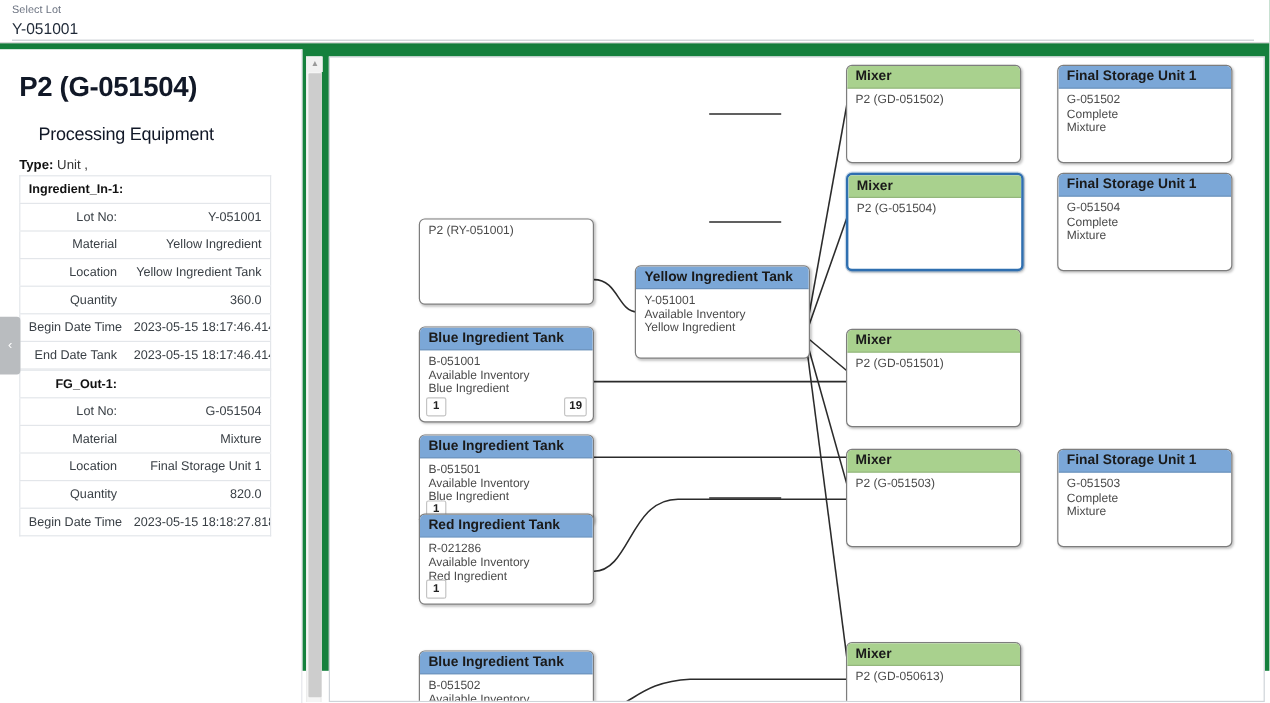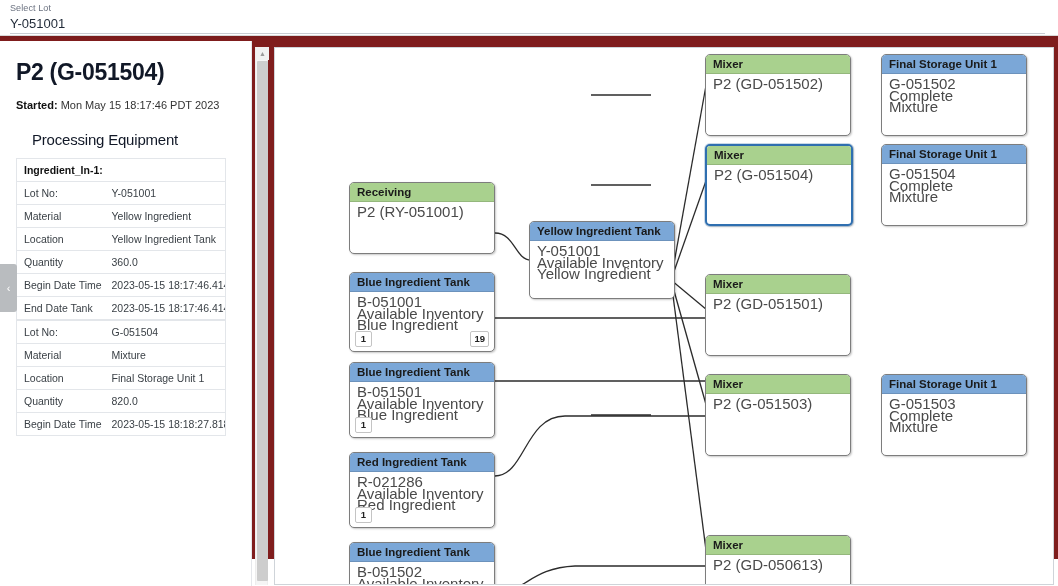--- a/index.html
+++ b/index.html
@@ -4,21 +4,21 @@
 <style>
   * { box-sizing: border-box; }
   html, body {
     margin: 0; padding: 0;
     width: 1058px; height: 586px;
     overflow: hidden;
     background: #ffffff;
     font-family: "Liberation Sans", sans-serif;
   }
 
-  #app { position: relative; width: 1058px; height: 559px; background:#7f1d1d; }
+  #app { position: relative; width: 1058px; height: 559px; background:#15803d; }
 
   
   .topbar {
     position:absolute; left:0; top:0; width:1058px; height:36px;
     background:#fff;
     border-bottom:1px solid #d9d9d9;
   }
   .lot-field {
     position:absolute; left:10px; top:3px; width:1035px; height:31px;
   }
@@ -59,21 +59,21 @@
   table.kv {
     width:210px; border-collapse:collapse;
     border:1px solid #e3e6ea;
     font-size:10.5px; color:#3a4046;
     table-layout:fixed;
   }
   table.kv td {
     border-bottom:1px solid #e3e6ea;
     padding:5px 7px;
     height:23px;
-    overflow:hidden; white-space:nowrap;
+    overflow:hidden; white-space:nowrap;text-align:right;
   }
   table.kv tr:last-child td { border-bottom:none; }
   table.kv td.k { width:88px; }
   table.kv td.hdr { font-weight:bold; color:#111; }
 
   
   .collapse-handle {
     position:absolute; left:0; top:264px; width:17px; height:48px;
     background:#b9bcbf; border-radius:0 3px 3px 0;
     color:#fff; font-size:11px;
@@ -119,21 +119,21 @@
   .node .nhead {
     height:19px; line-height:19px;
     padding:0 7px;
     font-size:11.5px; font-weight:bold; color:#1a1a1a;
     border-bottom:1px solid rgba(0,0,0,.12);
   }
   .node.green .nhead { background:#a9d18e; }
   .node.blue  .nhead { background:#7ba7d7; }
   .node .nbody {
     padding:4px 7px 0 7px;
-    font-size:15px; color:#4a4a4a; line-height:11.5px;
+    font-size:10px; color:#4a4a4a; line-height:11.5px;
   }
   .node .nbody div { white-space:nowrap; }
   .badges {
     position:absolute; left:5px; right:5px; bottom:4px;
     display:flex; justify-content:space-between; pointer-events:none;
   }
   .badge {
     min-width:17px; height:16px; line-height:14px;
     border:1px solid #c4c4c4; background:#fff;
     font-size:9.5px; font-weight:bold; color:#222;
@@ -153,27 +153,27 @@
       <div class="lot-value">Y-051001</div>
       <div class="lot-underline"></div>
     </div>
   </div>
   <div class="topbar-shadow"></div>
 
   <div class="left-panel">
     <div class="lp-inner">
       <h1 class="title">P2 (G-051504)</h1>
 
+
+      <h2 class="section">Processing Equipment</h2>
+
       <div class="meta-line">
-        <b>Started:</b>
-        <span>Mon May 15 18:17:46 PDT 2023</span>
+        <b>Type:</b>
+        <span>Unit ,</span>
       </div>
-
-      <h2 class="section">Processing Equipment</h2>
-
 
       <table class="kv">
         <tbody>
             <tr>
               <td class="k hdr">Ingredient_In-1:</td>
               <td></td>
             </tr>
             <tr>
               <td class="k">Lot No:</td>
               <td>Y-051001</td>
@@ -196,20 +196,24 @@
             </tr>
             <tr>
               <td class="k">End Date Tank</td>
               <td>2023-05-15 18:17:46.414</td>
             </tr>
           </tbody>
       </table>
 
       <table class="kv">
         <tbody>
+            <tr>
+              <td class="k hdr">FG_Out-1:</td>
+              <td></td>
+            </tr>
             <tr>
               <td class="k">Lot No:</td>
               <td>G-051504</td>
             </tr>
             <tr>
               <td class="k">Material</td>
               <td>Mixture</td>
             </tr>
             <tr>
               <td class="k">Location</td>
@@ -257,21 +261,20 @@
 
         <path d="M220,545 C250,545 255,520 300,518 L432,518"></path>
 
         <path d="M316,47 L376,47"></path>
         <path d="M316,137 L376,137"></path>
         <path d="M316,367 L376,367"></path>
       </g>
     </svg>
     <div id="nodes-layer">
         <div class="node green" style="left: 74px; top: 134px; width: 146px; height: 72px;">
-          <div class="nhead">Receiving</div>
           <div class="nbody">
             <div>P2 (RY-051001)</div>
           </div>
         </div>
         <div class="node blue" style="left: 74px; top: 224px; width: 146px; height: 80px;">
           <div class="nhead">Blue Ingredient Tank</div>
           <div class="nbody">
             <div>B-051001</div>
             <div>Available Inventory</div>
             <div>Blue Ingredient</div>
@@ -286,21 +289,21 @@
           <div class="nbody">
             <div>B-051501</div>
             <div>Available Inventory</div>
             <div>Blue Ingredient</div>
           </div>
           <div class="badges">
             <div class="badge">1</div>
             <div class="badge hidden"></div>
           </div>
         </div>
-        <div class="node blue" style="left: 74px; top: 404px; width: 146px; height: 76px;">
+        <div class="node blue" style="left: 74px; top: 380px; width: 146px; height: 76px;">
           <div class="nhead">Red Ingredient Tank</div>
           <div class="nbody">
             <div>R-021286</div>
             <div>Available Inventory</div>
             <div>Red Ingredient</div>
           </div>
           <div class="badges">
             <div class="badge">1</div>
             <div class="badge hidden"></div>
           </div>

